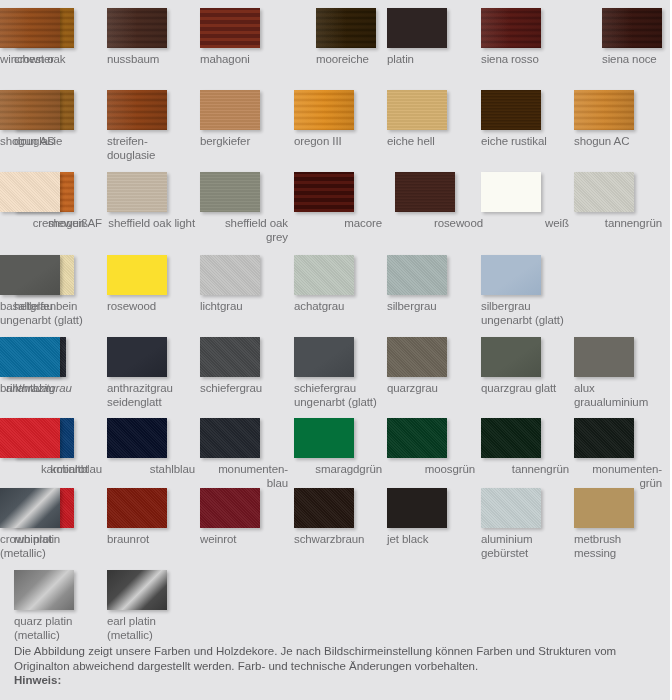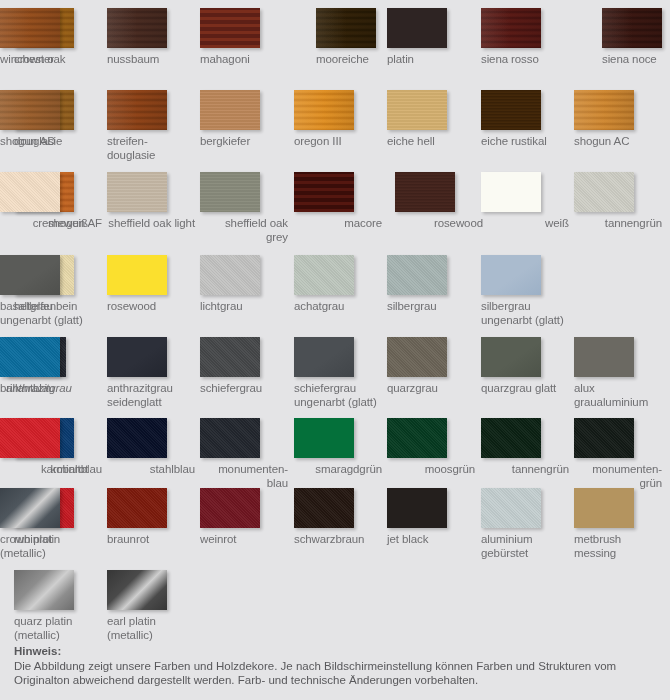--- a/index.html
+++ b/index.html
@@ -425,17 +425,17 @@
       <div class="swatch-cell" style="left: 107px;">
         <div class="swatch-chip" style="background: rgb(74, 74, 74);">
           <div class="tex" style="background: linear-gradient(135deg, rgb(54, 54, 54) 0%, rgb(74, 74, 74) 35%, rgb(207, 207, 207) 55%, rgb(74, 74, 74) 75%, rgb(54, 54, 54) 100%);"></div>
         </div>
         <div class="swatch-label">earl platin (metallic)</div>
       </div>
     </div>
   </div>
 
 <div id="note">
+  <span id="note-body">Die Abbildung zeigt unsere Farben und Holzdekore. Je nach Bildschirmeinstellung können Farben und Strukturen vom Originalton abweichend dargestellt werden. Farb- und technische Änderungen vorbehalten.</span>
   <span id="note-title">Hinweis:</span>
-  <span id="note-body">Die Abbildung zeigt unsere Farben und Holzdekore. Je nach Bildschirmeinstellung können Farben und Strukturen vom Originalton abweichend dargestellt werden. Farb- und technische Änderungen vorbehalten.</span>
 </div>
 
 <div id="right-edge"></div>
 
 </body></html>

